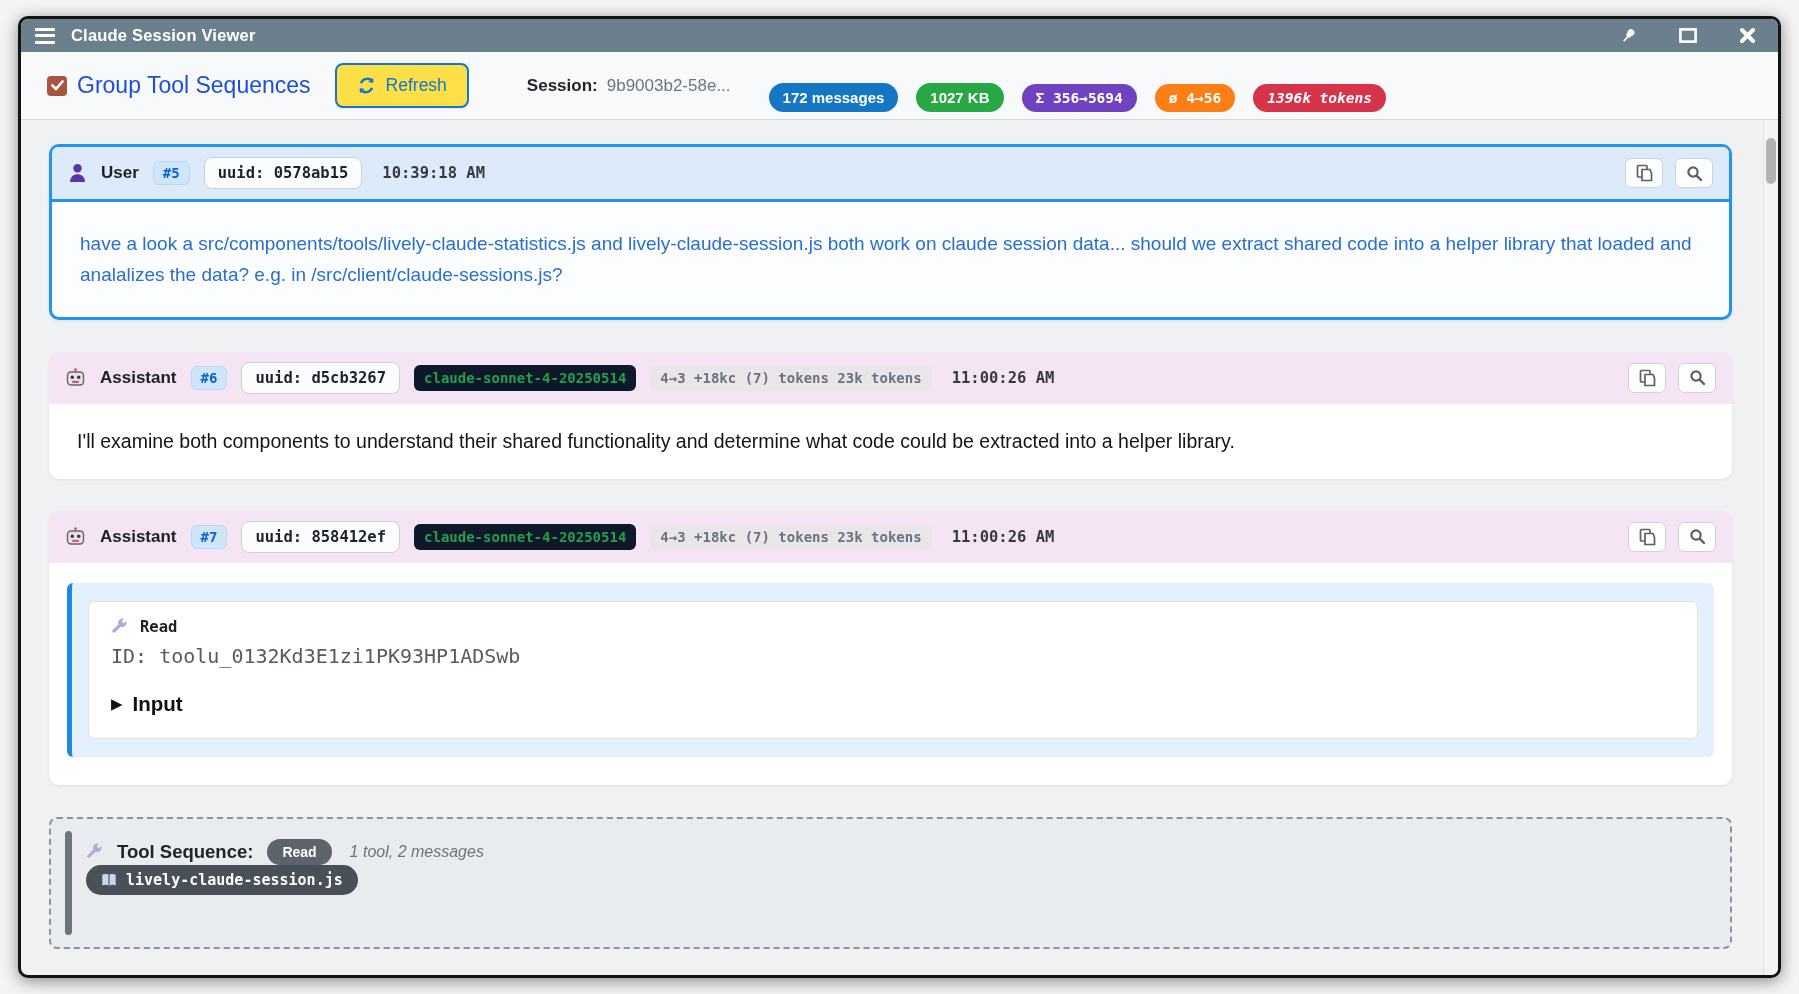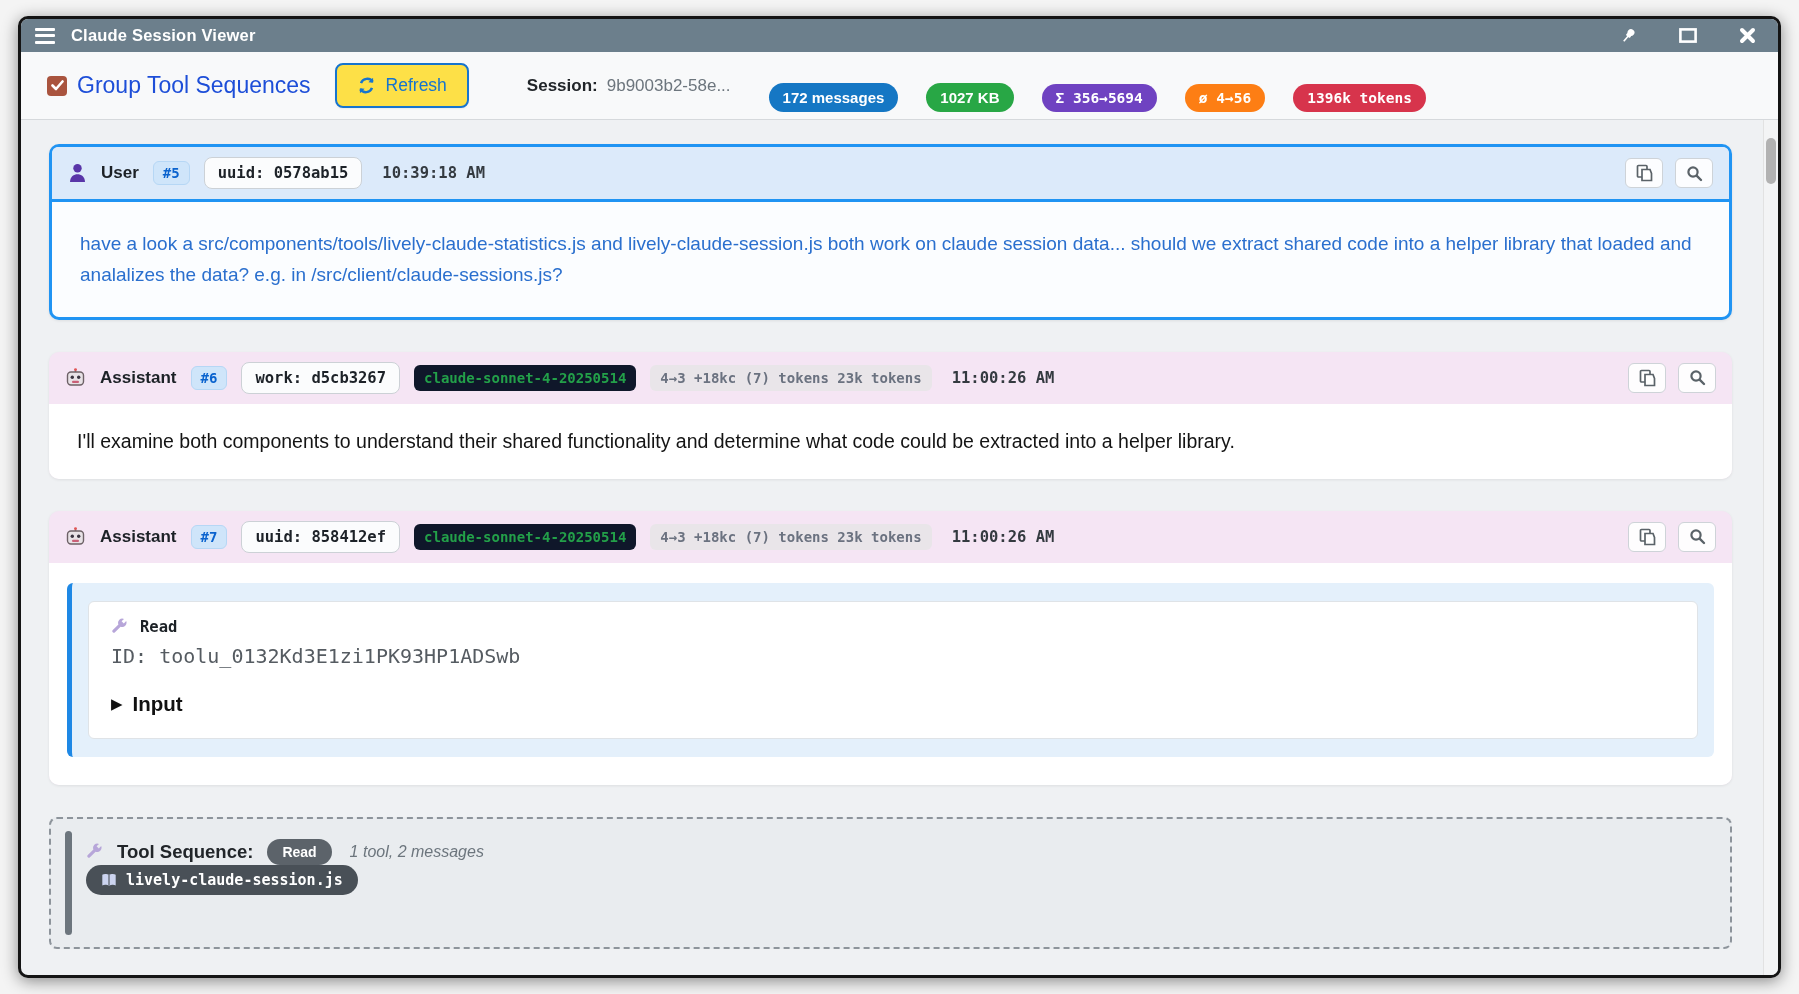--- a/index.html
+++ b/index.html
@@ -24,21 +24,21 @@
      display:flex; align-items:center; padding:0 40px 0 16px; font-size:16.5px; color:#111; cursor:pointer; box-shadow:0 1px 2px rgba(0,0,0,.05); }
   .session-select svg { position:absolute; right:14px; top:16px; }
   .chk-wrap { display:flex; align-items:center; gap:10px; cursor:pointer; }
   .checkbox { width:20px; height:20px; background:#a9543e; border-radius:4px; display:flex; align-items:center; justify-content:center; }
   .chk-label { font-size:23px; color:#1d4ed8; }
   .refresh-btn { display:flex; align-items:center; gap:10px; height:45px; padding:0 20px; background:#fde047;
      border:2px solid #1674cf; border-radius:8px; color:#1674cf; font-size:17.5px; cursor:pointer; box-shadow:0 1px 2px rgba(0,0,0,.06); }
   .session-info { display:flex; align-items:center; gap:9px; margin-left:34px; white-space:nowrap; }
   .session-label { font-weight:bold; font-size:17px; color:#212529; }
   .session-id { font-size:17px; color:#6c757d; }
-  .badges { display:flex; align-items:center; gap:28px; margin-left:14px;margin-top:24px; }
+  .badges { display:flex; align-items:center; gap:18px; margin-left:14px;margin-top:24px; }
   .pill { color:#fff; font-weight:bold; font-size:15px; padding:6px 14px; border-radius:16px; white-space:nowrap; }
   .pill.mono { font-size:14.5px; }
 
   
   .content { flex:1; position:relative; padding:24px 46px 0 28px; overflow:hidden; }
   .scroll-track { position:absolute; right:0; top:0; bottom:0; width:15px; background:#f3f4f5; border-left:1px solid #e2e2e2; }
   .scroll-thumb { position:absolute; left:2px; top:18px; width:10px; height:46px; background:#b2b2b2; border-radius:6px; }
 
   .card { border-radius:10px; margin-bottom:32px; box-shadow:0 1px 3px rgba(0,0,0,.08); }
   .msg-header { display:flex; align-items:center; gap:14px; padding:10px 16px; border-radius:8px 8px 0 0; }
@@ -138,21 +138,21 @@
     <div class="session-info">
       <span class="session-label">Session:</span>
       <span class="session-id">9b9003b2-58e...</span>
     </div>
 
     <div class="badges">
       <span class="pill" style="background: rgb(21, 119, 196);">172 messages</span>
       <span class="pill" style="background: rgb(40, 167, 69);">1027 KB</span>
       <span class="pill mono" style="background: rgb(111, 66, 193);">Σ 356→5694</span>
       <span class="pill mono" style="background: rgb(253, 126, 20);">ø 4→56</span>
-      <span class="pill mono" style="background: rgb(215, 52, 76);">1396k tokens</span>
+      <span class="pill mono" style="background: rgb(215, 52, 76); font-style: italic;">1396k tokens</span>
     </div>
   </div>
 
   <div class="content">
 
     <div class="card user-card">
       <div class="msg-header">
         <svg width="19" height="20" viewBox="0 0 19 20">
             <circle cx="9.5" cy="5.2" r="4.2" fill="#5936a8"></circle>
             <path d="M2 19 C2 13.5 6 11.2 9.5 11.2 C13 11.2 17 13.5 17 19 Z" fill="#5936a8"></path>
@@ -184,21 +184,21 @@
         <svg width="21" height="20" viewBox="0 0 21 20">
             <line x1="10.5" y1="1" x2="10.5" y2="4" stroke="#8d6e63" stroke-width="1.6"></line>
             <circle cx="10.5" cy="1.6" r="1.4" fill="#e25555"></circle>
             <rect x="2.5" y="4" width="16" height="13" rx="3.5" fill="#e8e2e6" stroke="#6d6166" stroke-width="1.4"></rect>
             <circle cx="7.3" cy="9.3" r="1.7" fill="#3a3540"></circle>
             <circle cx="13.7" cy="9.3" r="1.7" fill="#3a3540"></circle>
             <rect x="7" y="12.8" width="7" height="2.2" rx="1.1" fill="#c96077"></rect>
           </svg>
         <span class="role-label">Assistant</span>
         <span class="idx-badge">#6</span>
-        <span class="uuid-badge">work: d5cb3267</span>
+        <span class="uuid-badge">uuid: d5cb3267</span>
         <span class="model-badge">claude-sonnet-4-20250514</span>
         <span class="tokens-badge">4→3 +18kc (7) tokens 23k tokens</span>
         <span class="msg-time">11:00:26 AM</span>
         <span class="hdr-actions">
           <span class="icon-btn">
             <svg width="17" height="18" viewBox="0 0 17 18">
                 <rect x="1.5" y="1.5" width="9.5" height="11.5" rx="1" fill="#fff" stroke="#5a6268" stroke-width="1.7"></rect>
                 <path d="M6 5.5 h8 l1.5 4 v7 h-9.5 z" fill="#fff" stroke="#5a6268" stroke-width="1.7"></path>
               </svg>
           </span>

